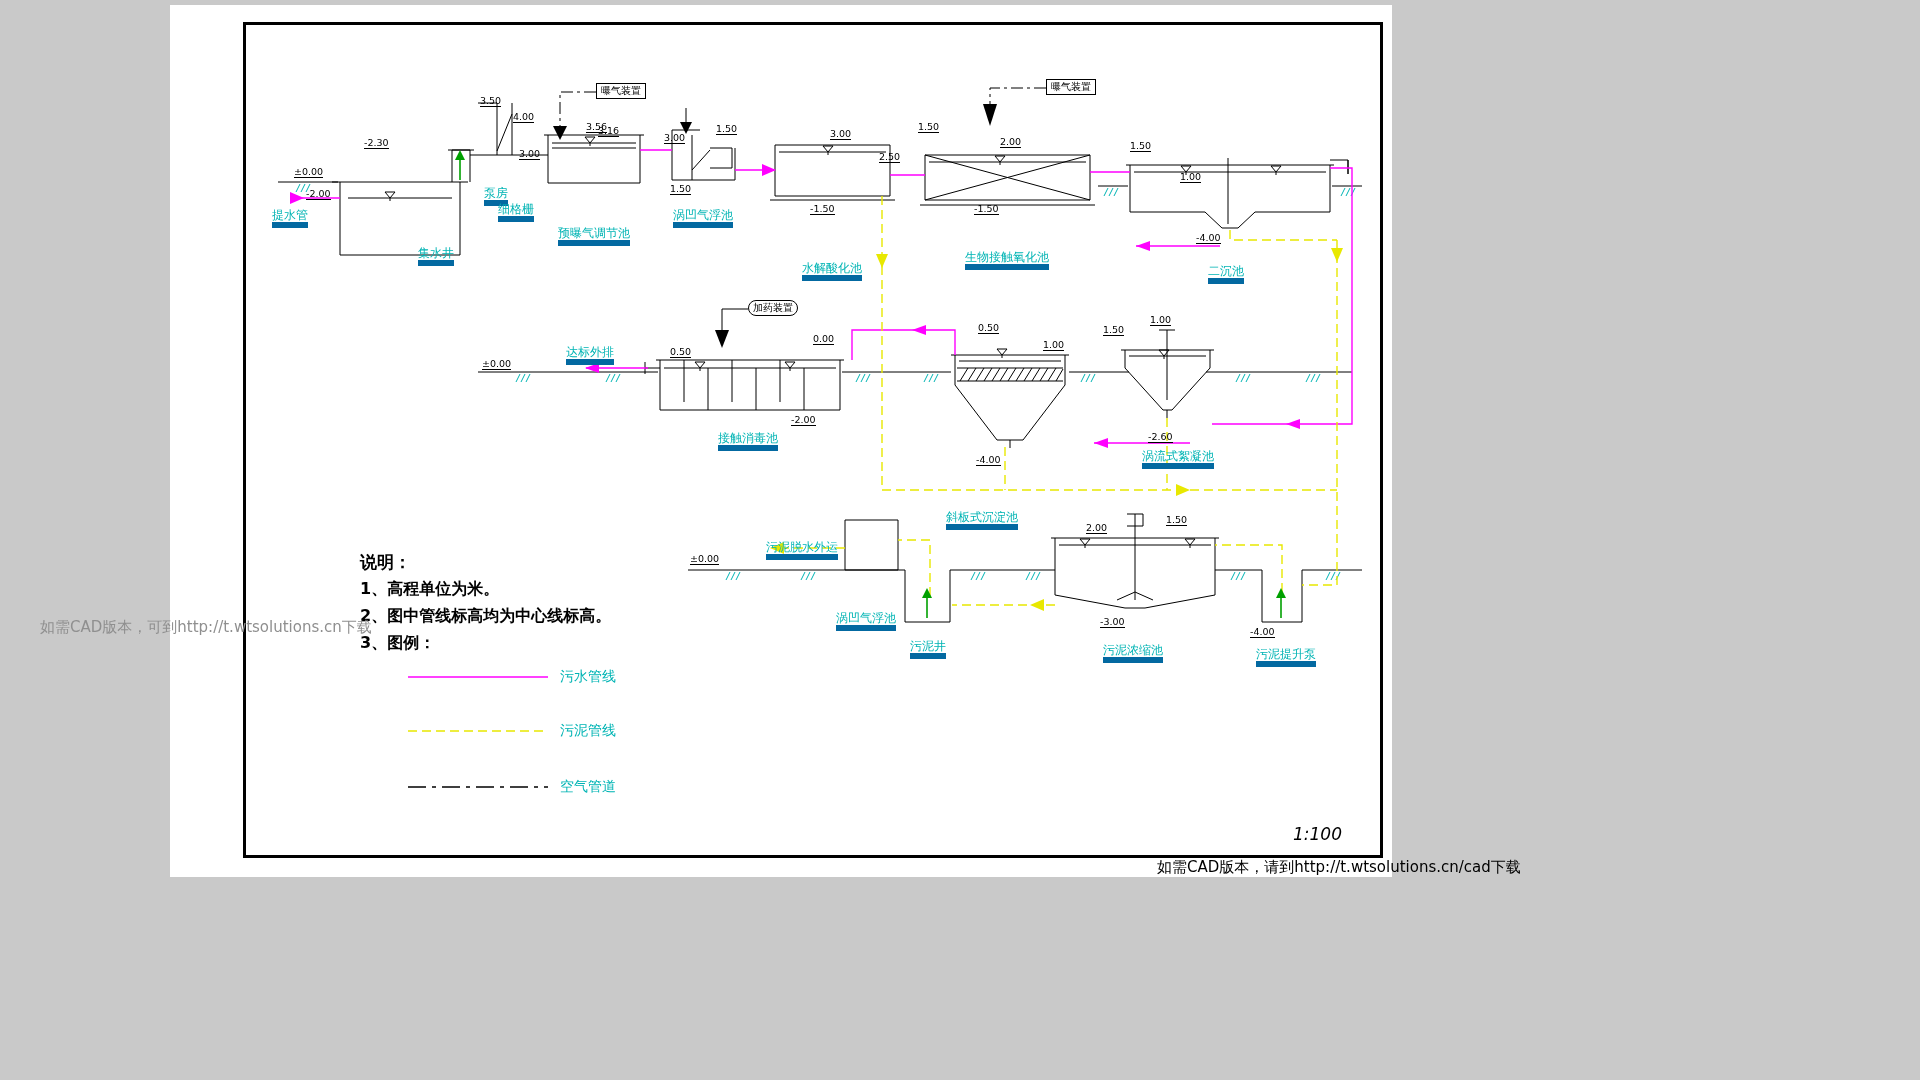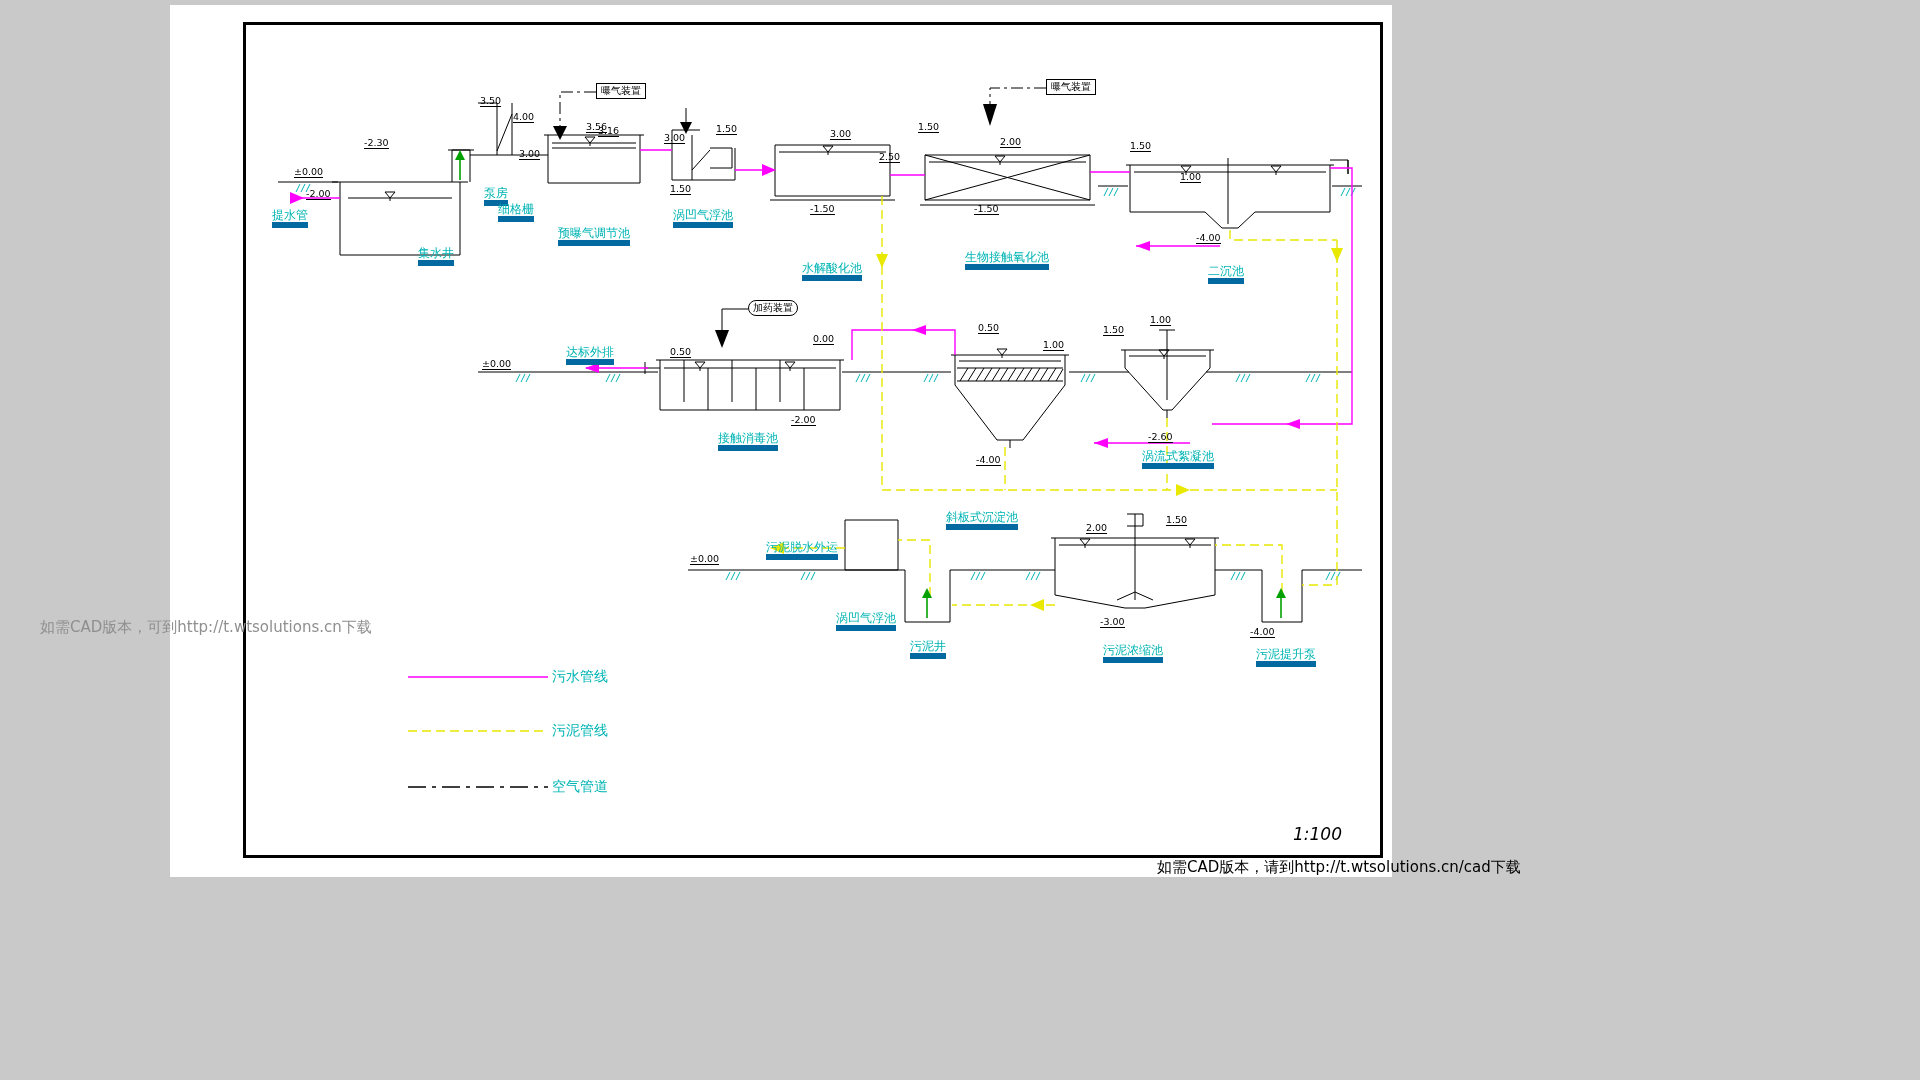--- a/index.html
+++ b/index.html
@@ -18,21 +18,21 @@
   .g{stroke:#00a000;fill:none;stroke-width:1.6}
   .gf{fill:#00a000;stroke:none}
   .c{stroke:#00b4b4;fill:none;stroke-width:1}
   .pl{position:absolute;white-space:nowrap;}
   .unit{color:#00b4b4;font-size:12px;line-height:14px;border-bottom:6px solid #0369a1;}
   .elev{color:#000;font-size:9.5px;line-height:11px;border-bottom:1px solid #000;}
   .box{color:#000;font-size:10px;line-height:12px;border:1px solid #000;background:#fff;padding:1px 4px;}
   #notes{position:absolute;left:360px;top:549px;color:#000;}
   #notes .nt{font-size:17px;font-weight:bold;line-height:26px;}
   #notes .ni{font-size:16px;font-weight:bold;line-height:27px;}
-  .legend-row{position:absolute;display:flex;align-items:center;gap:4px;}
+  .legend-row{position:absolute;display:flex;align-items:center;gap:12px;}
   .legend-label{color:#00b4b4;font-size:14px;}
   #scale-label{position:absolute;left:1293px;top:824px;color:#000;font-size:17px;font-style:italic;}
   #wm-left{position:absolute;left:40px;top:618px;color:#8f8f8f;font-size:15px;white-space:nowrap;}
   #wm-br{position:absolute;left:1157px;top:858px;color:#000000;font-size:15px;white-space:nowrap;}
 </style>
 </head>
 <body>
 
 <div id="stage">
 
@@ -203,20 +203,26 @@
       <span class="pl elev" style="left: 1103px; top: 324px;">1.50</span>
       <span class="pl elev" style="left: 1150px; top: 314px;">1.00</span>
       <span class="pl elev" style="left: 1148px; top: 431px;">-2.60</span>
       <span class="pl elev" style="left: 690px; top: 553px;">±0.00</span>
       <span class="pl elev" style="left: 1086px; top: 522px;">2.00</span>
       <span class="pl elev" style="left: 1166px; top: 514px;">1.50</span>
       <span class="pl elev" style="left: 1100px; top: 616px;">-3.00</span>
       <span class="pl elev" style="left: 1250px; top: 626px;">-4.00</span>
     </div>
 
+  <div id="notes">
+    <div class="nt">说明：</div>
+    <div class="ni">1、高程单位为米。</div>
+    <div class="ni">2、图中管线标高均为中心线标高。</div>
+    <div class="ni">3、图例：</div>
+  </div>
 
   <div class="legend-row" style="left:408px;top:668px;">
     <svg width="140" height="8">
         <line x1="0" y1="4" x2="140" y2="4" class="m"></line>
       </svg>
     <span class="legend-label">污水管线</span>
   </div>
   <div class="legend-row" style="left:408px;top:722px;">
     <svg width="140" height="8">
         <line x1="0" y1="4" x2="140" y2="4" class="y"></line>

